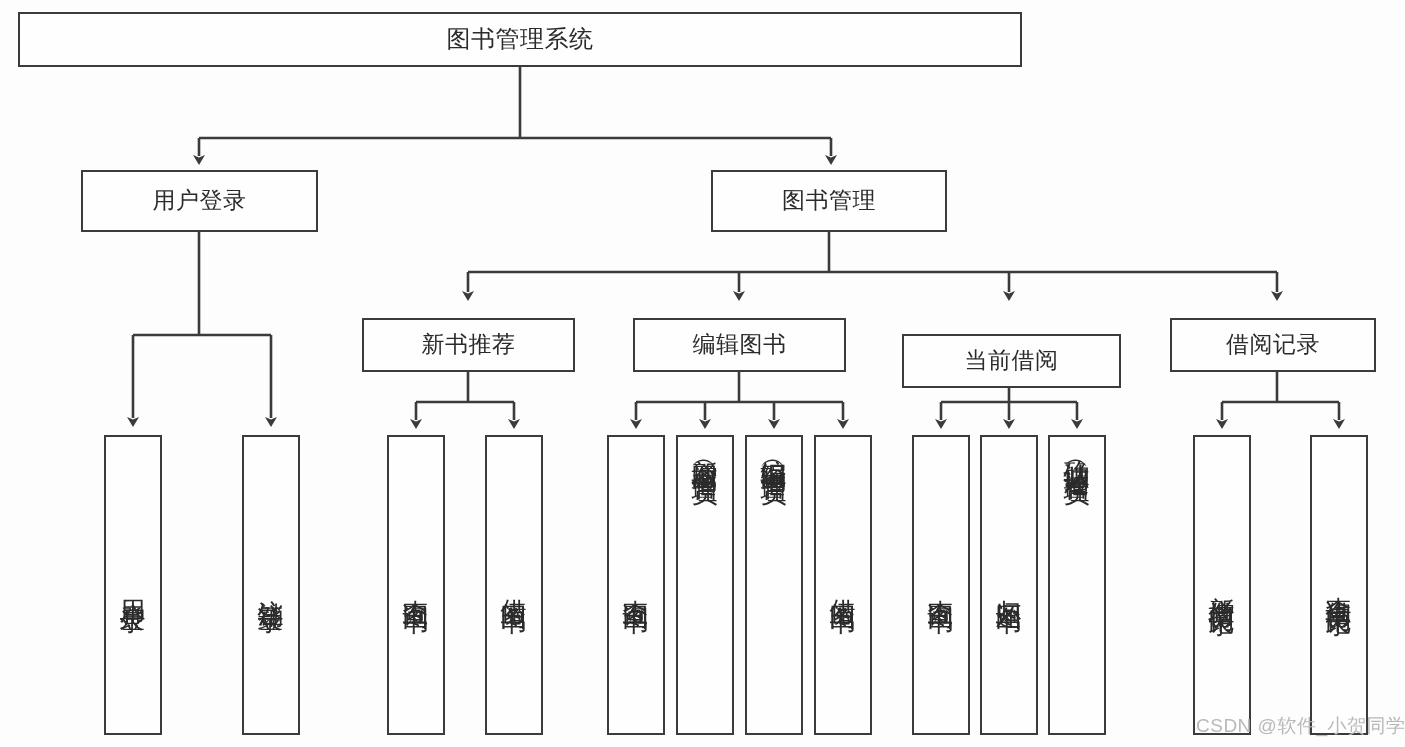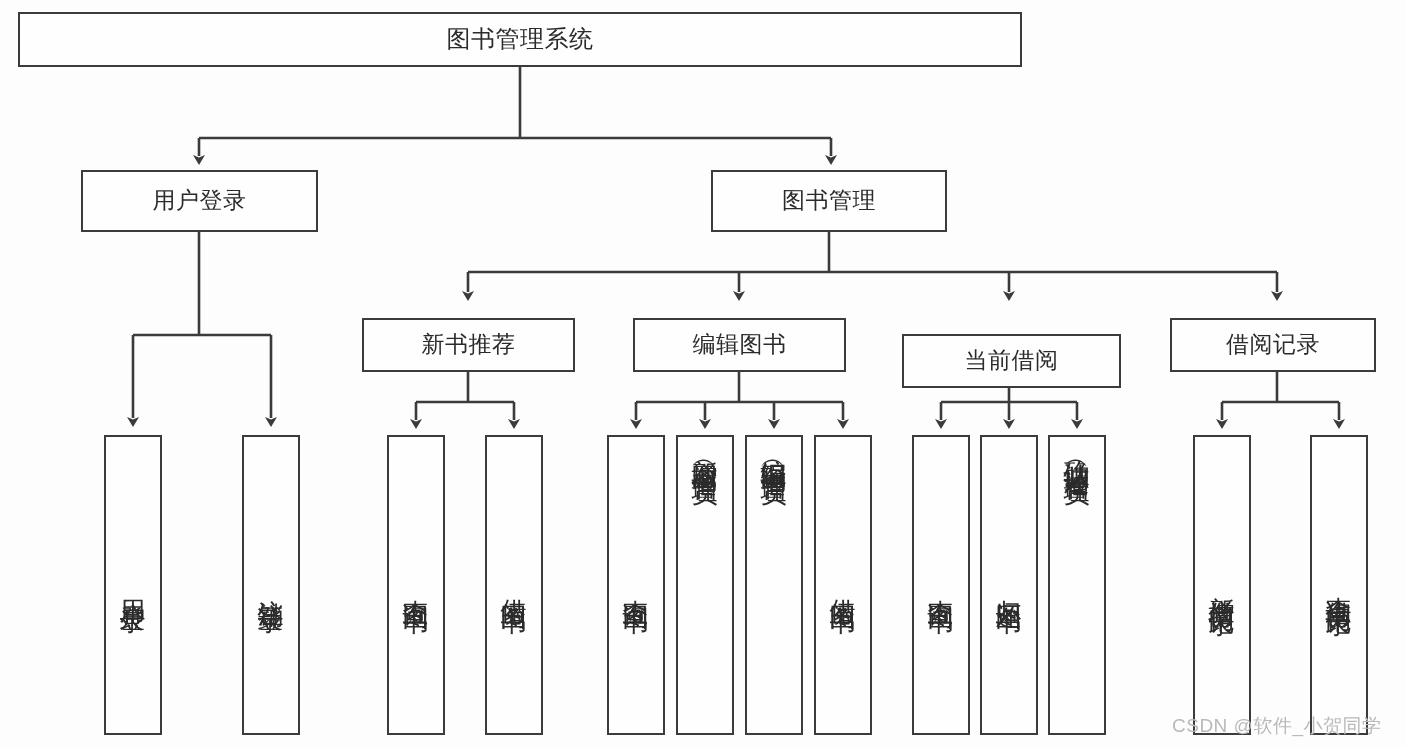--- a/index.html
+++ b/index.html
@@ -192,15 +192,15 @@
     <span class="node-label">确认归还（管理员）</span>
   </div>
 
   <div class="node v mid" style="left:1193px; top:435px; width:58px; height:300px;">
     <span class="node-label">新增借阅记录</span>
   </div>
   <div class="node v mid" style="left:1310px; top:435px; width:58px; height:300px;">
     <span class="node-label">查询借阅记录</span>
   </div>
 
-  <div class="watermark" style="left:1172px; top:713px;">CSDN @软件_小贺同学</div>
+  <div class="watermark" style="left:1196px; top:713px;">CSDN @软件_小贺同学</div>
 
 </div>
 
 </body></html>

